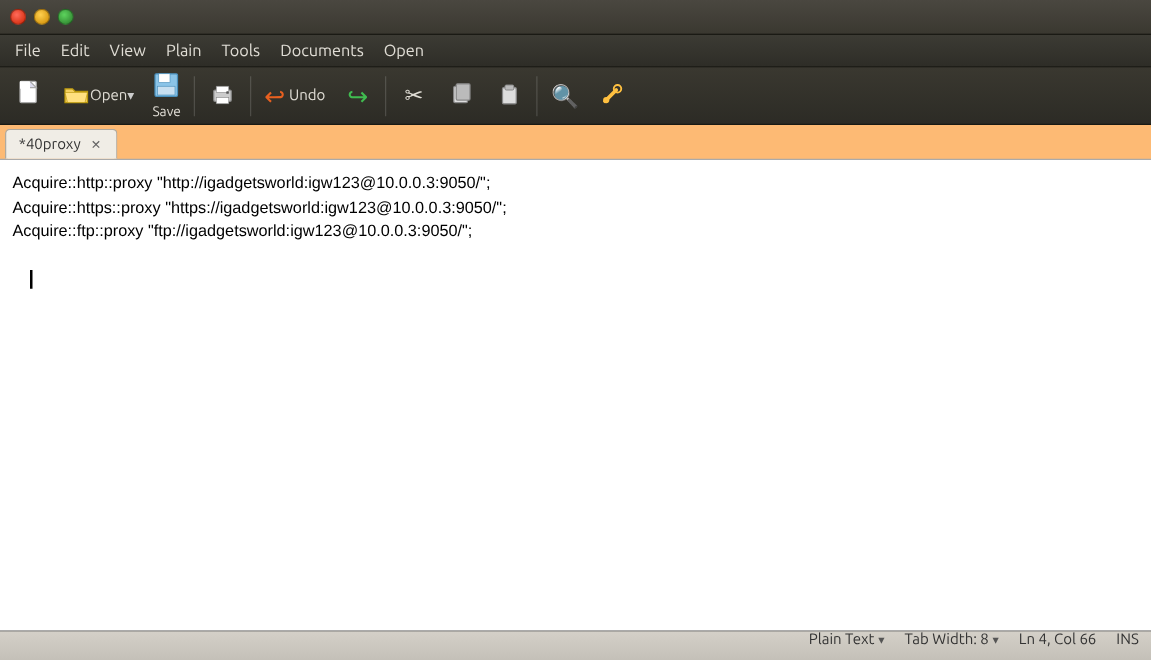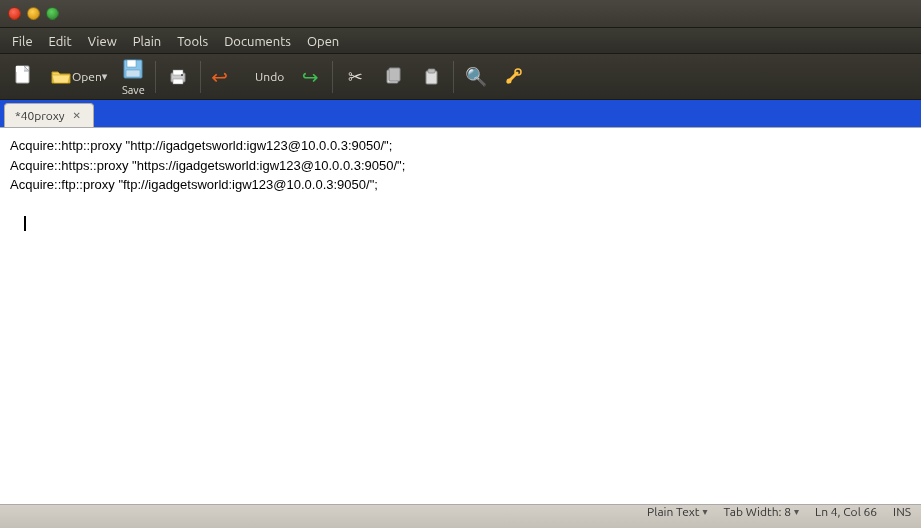--- a/index.html
+++ b/index.html
@@ -97,21 +97,21 @@
     }
     .toolbar-sep {
       width: 1px;
       height: 32px;
       background: rgba(255,255,255,0.15);
       margin: 0 2px;
     }
 
     
     #tabbar {
-      background: #1d4ed8;
+      background: #fdba74;
       height: 28px;
       display: flex;
       align-items: flex-end;
       padding: 0 4px;
       border-bottom: 1px solid #aaa;
       flex-shrink: 0;
     }
     .tab {
       background: #f0ede6;
       border: 1px solid #b0aa9f;
@@ -250,21 +250,21 @@
         <rect x="6" y="14" width="10" height="5" fill="#fff" stroke="#888" stroke-width="0.5"></rect>
         <rect x="14" y="9" width="2" height="2" rx="0.5" fill="#555"></rect>
       </svg>
     </span>
   </div>
 
   <div class="toolbar-sep"></div>
 
   <div class="toolbar-btn" style="flex-direction:row;gap:3px;min-width:56px;">
     <span style="font-size:20px;color:#e86020;">↩</span>
-    <span style="color:#e0ddd5;font-size:12px;margin-left:24px;">Undo</span>
+    <span style="color:#e0ddd5;font-size:12px;">Undo</span>
   </div>
 
   <div class="toolbar-btn">
     <span style="font-size:20px;color:#40bb50;">↪</span>
   </div>
 
   <div class="toolbar-sep"></div>
 
   <div class="toolbar-btn">
     <span style="font-size:18px;color:#e0ddd5;">✂</span>

